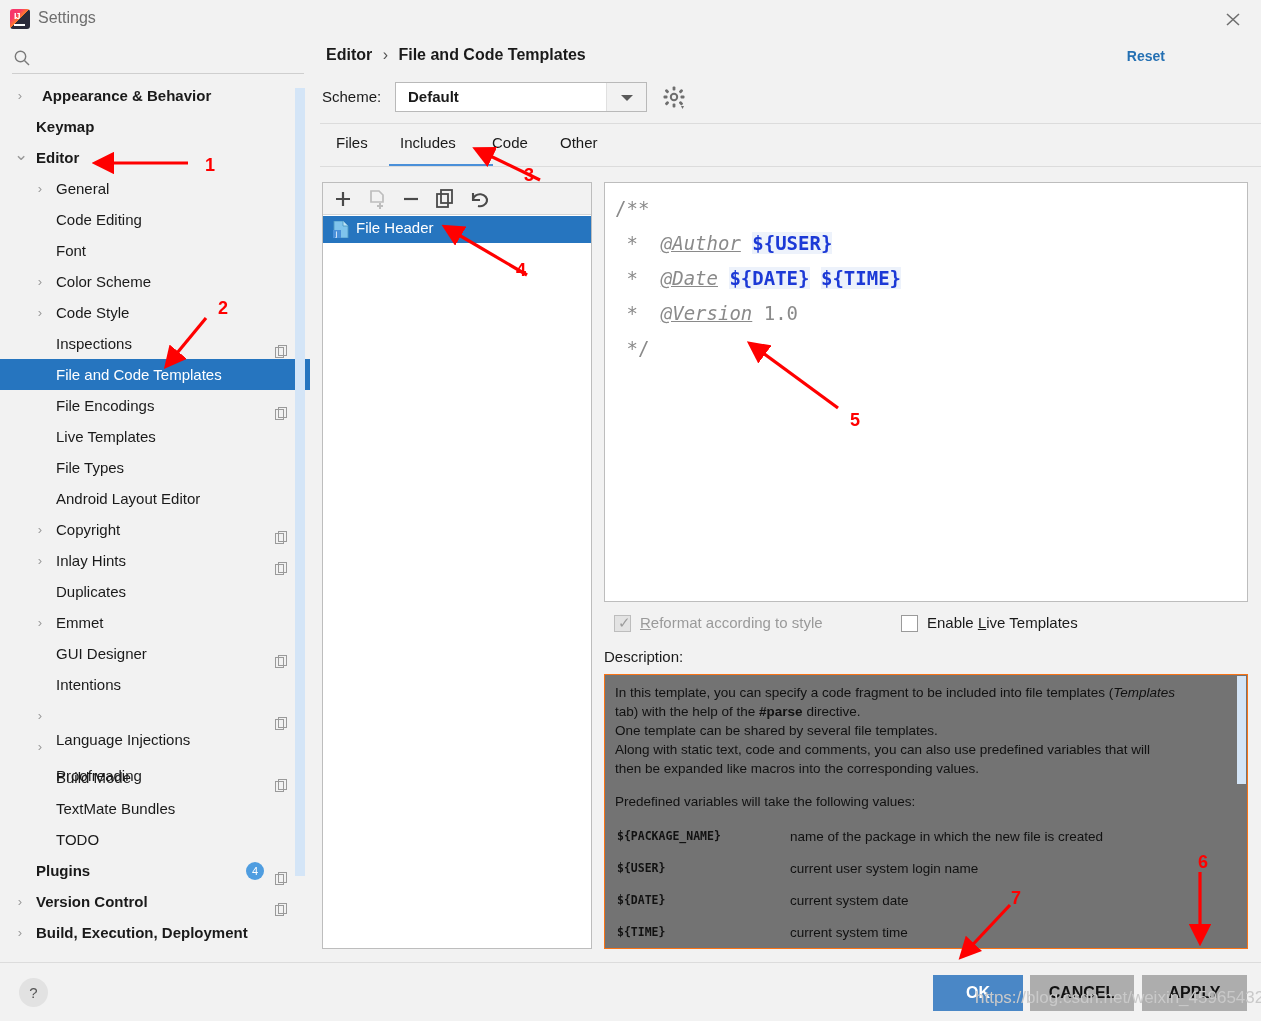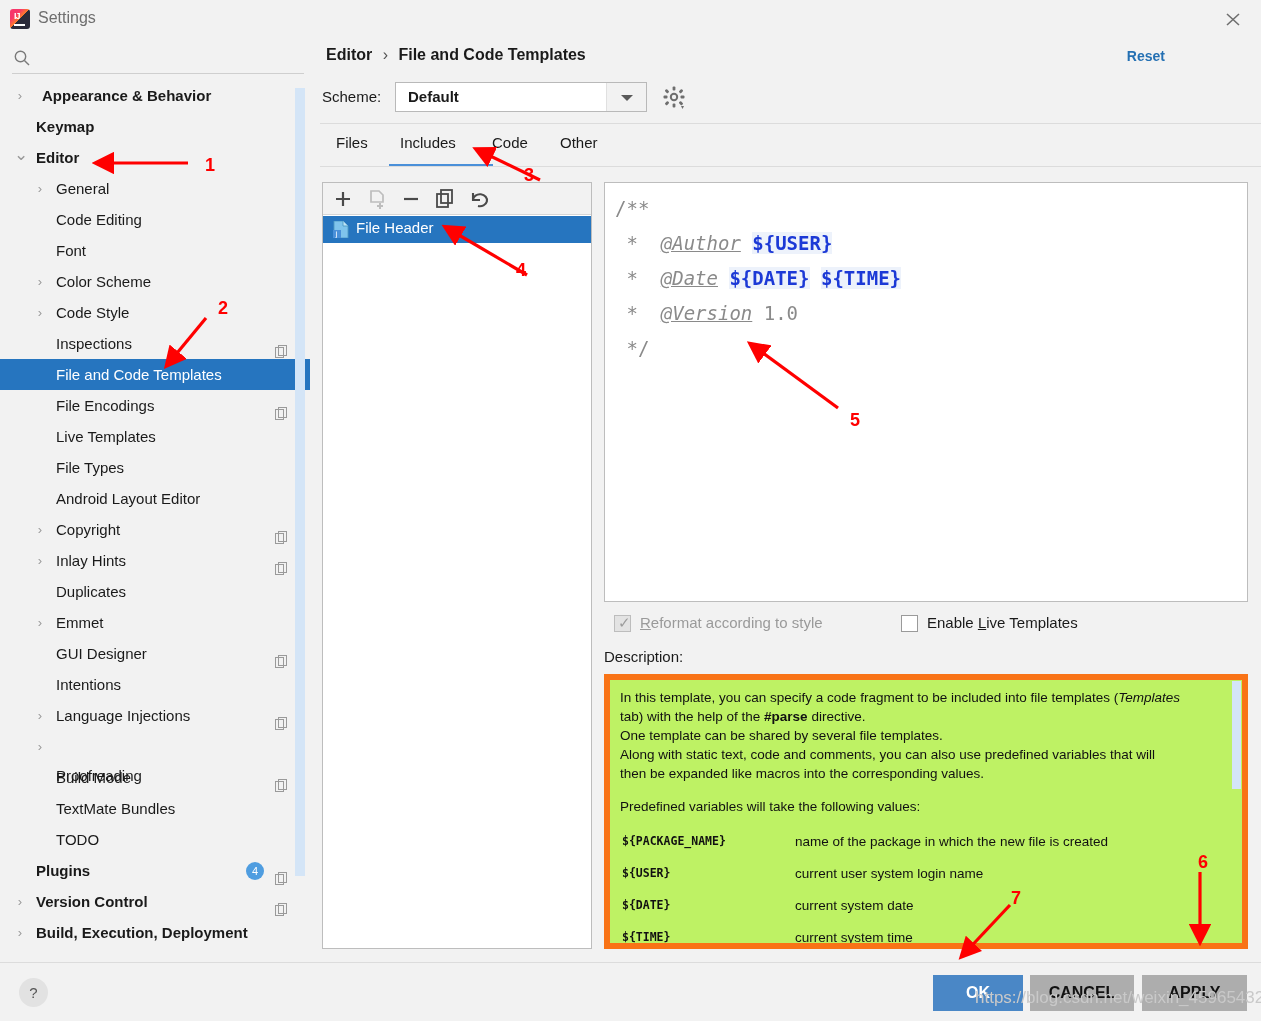--- a/index.html
+++ b/index.html
@@ -93,21 +93,21 @@
   .cb-row { position: absolute; left: 604px; top: 612px; width: 660px; height: 26px; }
   .cbox { position: absolute; width: 17px; height: 17px; border: 1px solid #9a9a9a; background: #fff; top: 3px; }
   .cbox.checked.disabled { background: #e3e3e3; border-color: #bdbdbd; }
   .cbox .tick { position: absolute; left: 3px; top: -2px; font-size: 15px; color: #9c9c9c; }
   .cb-label { position: absolute; top: 2px; font-size: 15px; }
   .cb-label.disabled { color: #9a9a9a; }
   .u { text-decoration: underline; }
 
   .desc-title { position: absolute; left: 604px; top: 648px; font-size: 15px; color: #1a1a1a; }
   .desc-panel { position: absolute; left: 604px; top: 674px; width: 644px; height: 275px;
-     background: #bef264; border: 6px solid #f97316; overflow: hidden; }
+     background: #737373; border: 1px solid #f97316; overflow: hidden; }
   .desc-body { position: absolute; left: 10px; top: 8px; width: 600px; font-size: 13.5px; line-height: 19px; color: #111; }
   .desc-body p { margin: 0 0 0 0; }
   .desc-spacer { height: 14px; }
   .vrow { position: relative; height: 32px; }
   .vrow .vname { position: absolute; left: 2px; top: 2px; font-family: "DejaVu Sans Mono", monospace;
      font-size: 11.5px; font-weight: bold; }
   .vrow .vdesc { position: absolute; left: 175px; top: 2px; font-size: 13.5px; }
   .desc-sb { position: absolute; right: 1px; top: 1px; width: 9px; height: 108px; background: #d4e5f7; }
 
   
@@ -240,21 +240,21 @@
         <span class="copy-badge"><svg width="13" height="13" viewBox="0 0 13 13">
             <rect x="0.5" y="2.5" width="8" height="10" fill="none" stroke="#9a9a9a"></rect>
             <rect x="3.5" y="0.5" width="8" height="10" fill="none" stroke="#9a9a9a"></rect>
           </svg></span>
       </div>
       <div class="tree-item">
         <span class="lbl" style="left: 56px;">Intentions</span>
       </div>
       <div class="tree-item">
         <span class="arrow" style="left: 34px;">›</span>
-        <span class="lbl" style="left: 56px;">Language Injections</span>
+        <span class="lbl" style="left: 56px; margin-top: 24px;">Language Injections</span>
         <span class="copy-badge"><svg width="13" height="13" viewBox="0 0 13 13">
             <rect x="0.5" y="2.5" width="8" height="10" fill="none" stroke="#9a9a9a"></rect>
             <rect x="3.5" y="0.5" width="8" height="10" fill="none" stroke="#9a9a9a"></rect>
           </svg></span>
       </div>
       <div class="tree-item">
         <span class="arrow" style="left: 34px;">›</span>
         <span class="lbl" style="left: 56px; margin-top: 29px;">Proofreading</span>
       </div>
       <div class="tree-item">

